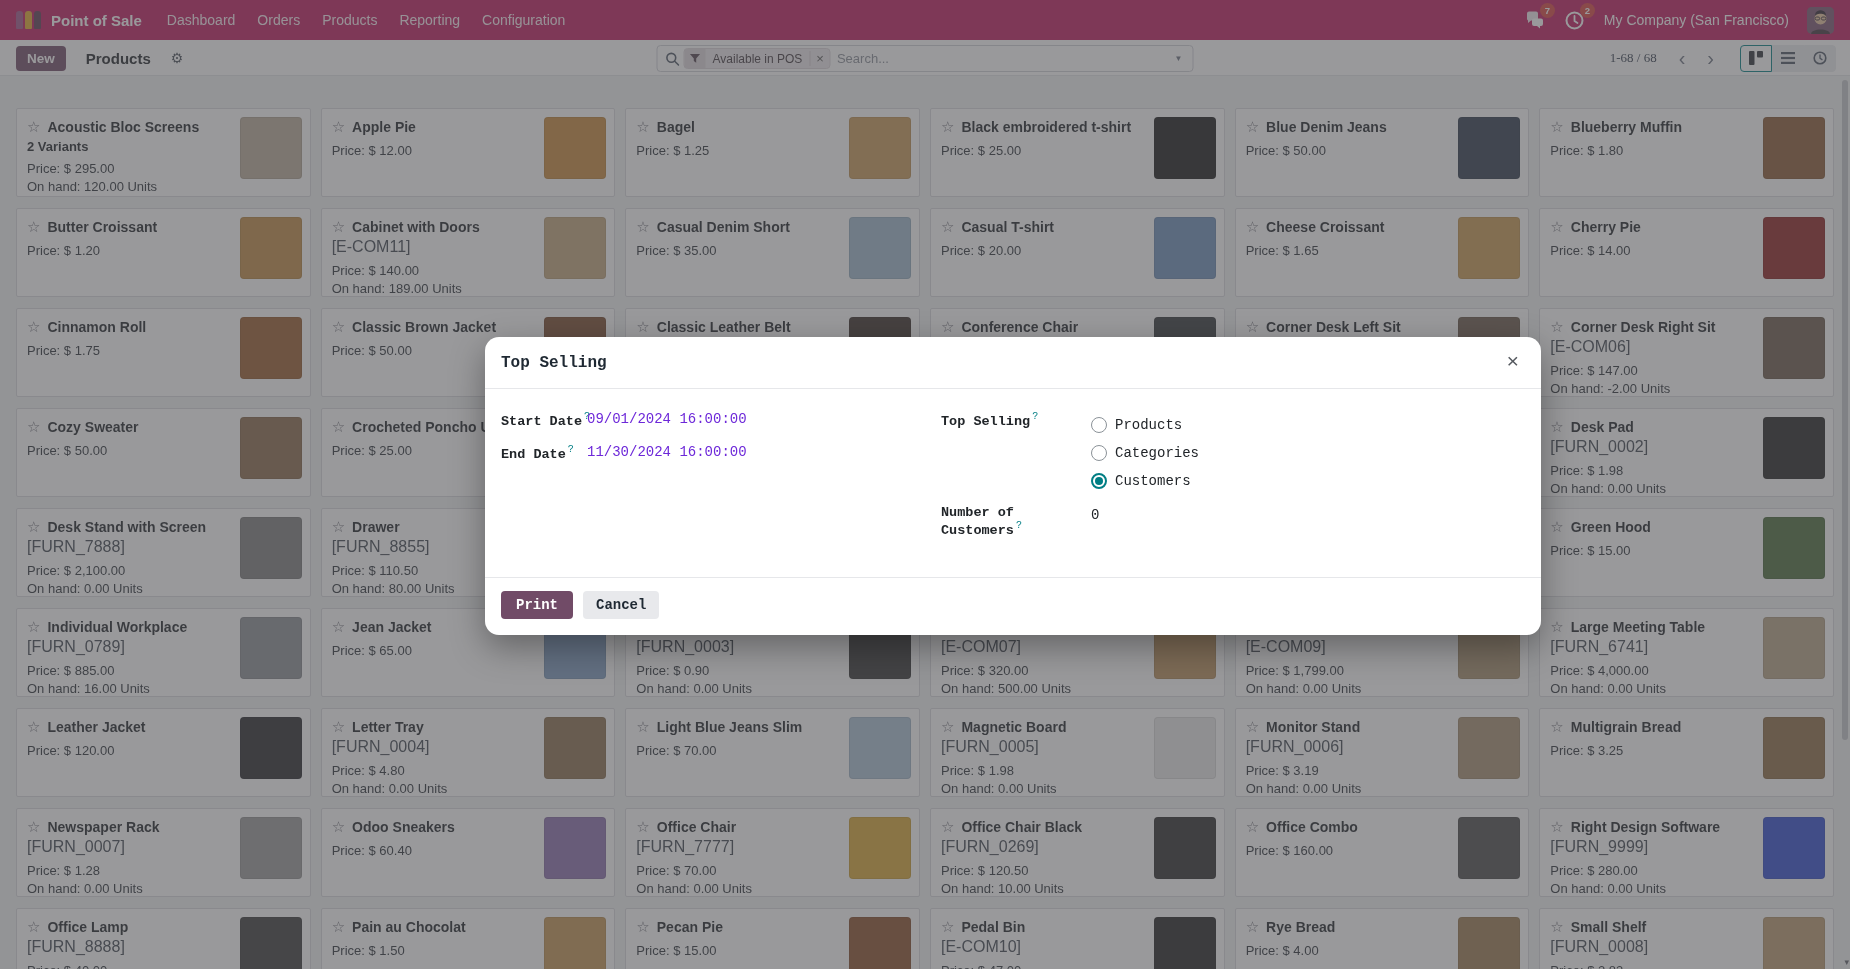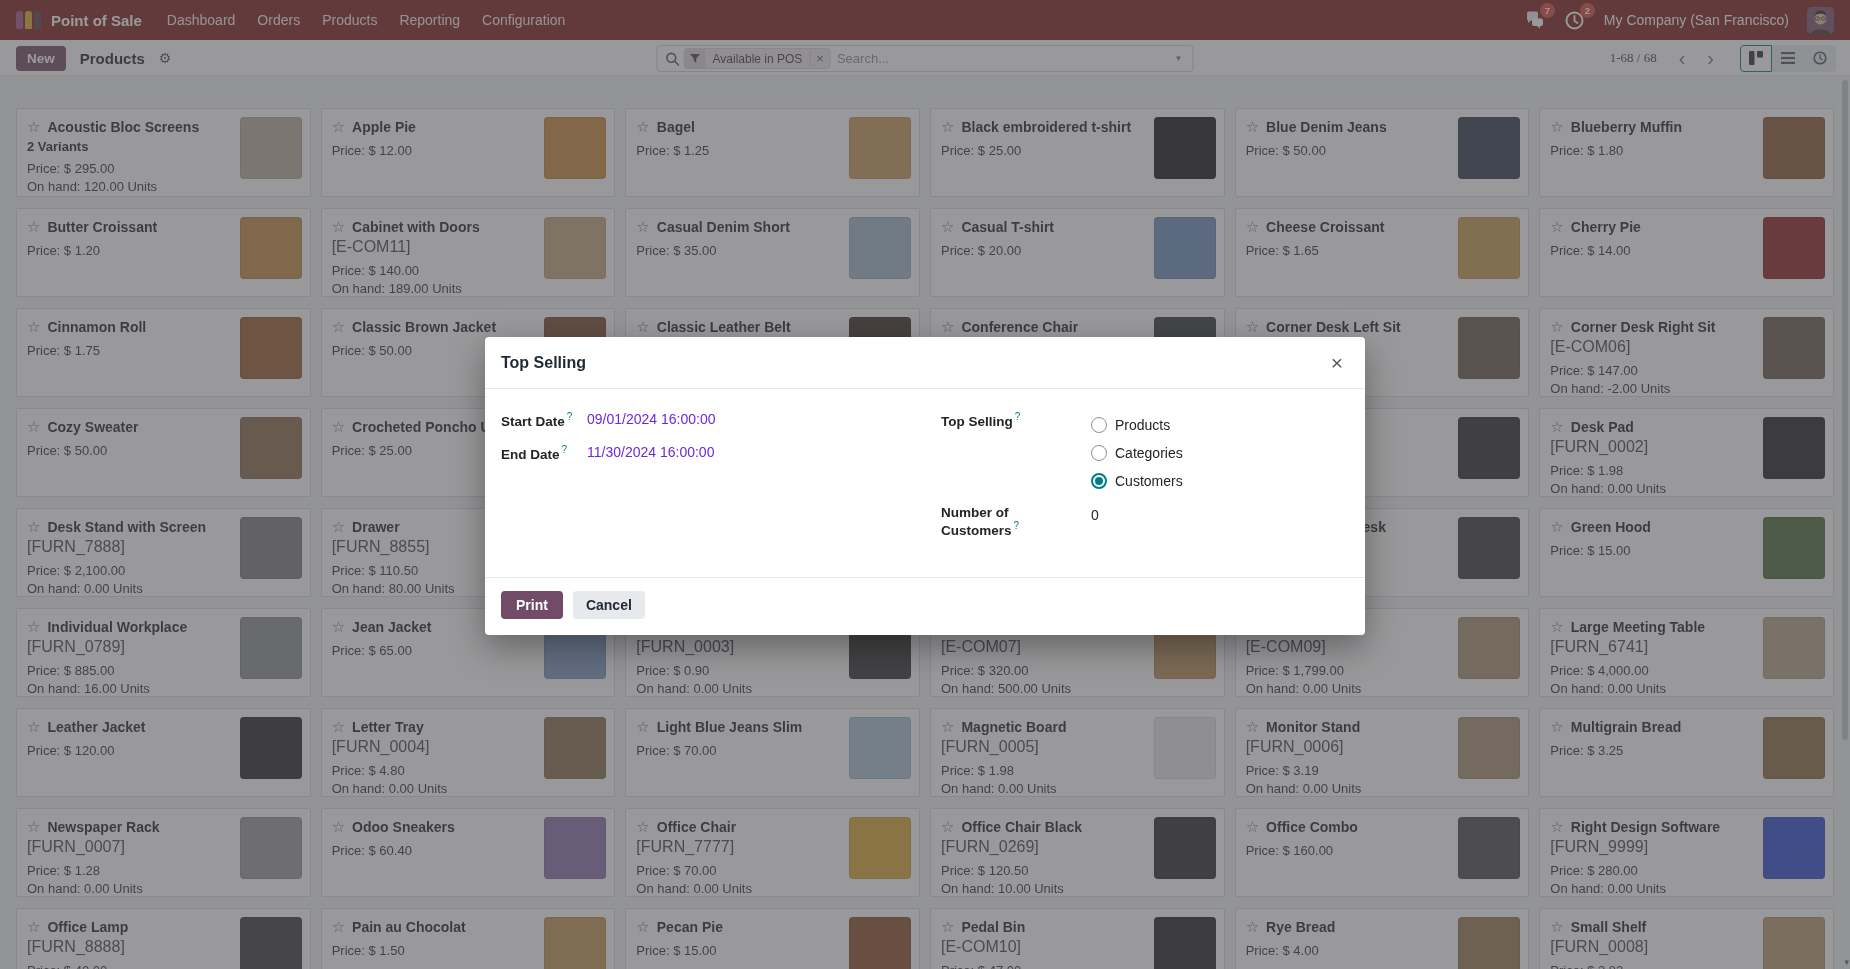--- a/index.html
+++ b/index.html
@@ -1,21 +1,21 @@
 <!DOCTYPE html>
 <html><head>
 <meta charset="utf-8">
 <style>
   * { margin:0; padding:0; box-sizing:border-box; }
   html,body { background:#444; }
   body { font-family:"Liberation Sans","DejaVu Sans",sans-serif; }
   .screen { position:relative; width:1850px; height:969px; overflow:hidden; background:#f1f2f4; }
 
   
-  .navbar { position:absolute; top:0; left:0; right:0; height:40px; background:#7f1d1d;
+  .navbar { position:absolute; top:0; left:0; right:0; height:40px; background:#be185d;
             display:flex; align-items:center; padding:0 16px; color:#fff; z-index:10; }
   .logo { display:flex; align-items:flex-end; gap:2px; margin-right:10px; }
   .logo i { display:block; width:7px; border-radius:3px 3px 1px 1px; }
   .logo i:nth-child(1){ height:18px; background:#a0538b; }
   .logo i:nth-child(2){ height:18px; background:#e2a92d; }
   .logo i:nth-child(3){ height:18px; background:#5c3a52; }
   .app-title { font-size:15px; font-weight:700; margin-right:14px; white-space:nowrap; }
   .menus { display:flex; align-items:center; height:100%;text-align:right; }
   .menu-item { padding:0 11px; font-size:14px; color:rgba(255,255,255,.92); height:100%;
                display:flex; align-items:center; cursor:pointer; white-space:nowrap; }
@@ -23,21 +23,21 @@
   .nav-ico { position:relative; width:22px; height:22px; display:flex; align-items:center; justify-content:center; cursor:pointer; }
   .badge { position:absolute; top:-6px; right:-9px; min-width:15px; height:15px; border-radius:8px;
            background:#d9433f; color:#fff; font-size:9.5px; font-weight:700; display:flex;
            align-items:center; justify-content:center; padding:0 3px; }
   .company { font-size:14px; color:#fff; cursor:pointer; white-space:nowrap; }
   .avatar { width:27px; height:27px; border-radius:5px; overflow:hidden; background:#7a5470; cursor:pointer; }
 
   
   .controlbar { position:absolute; top:40px; left:0; right:0; height:36px; background:#fff;
                 border-bottom:1px solid #e3e4e8; z-index:9; }
-  .cb-left { position:absolute; left:16px; top:0; height:36px; display:flex; align-items:center; gap:14px; }
+  .cb-left { position:absolute; left:16px; top:0; height:36px; display:flex; align-items:center; gap:20px; }
   .btn-new { background:#714B67; color:#fff; border:none; border-radius:4px; font-size:13.5px;
              font-weight:600; padding:5px 11px; cursor:pointer; font-family:inherit; }
   .breadcrumb { font-size:15px; font-weight:700; color:#212529; cursor:pointer; }
   .gear { font-size:14px; color:#49505a; cursor:pointer; }
   .searchbox { position:absolute; left:50%; top:5px; transform:translateX(-50%); width:537px; height:27px;
                background:#fff; border:1px solid #cfd1d7; border-radius:4px; display:flex; align-items:center;
                padding:0 6px; }
   .searchbox .mag { flex:none; margin:0 4px 0 2px; }
   .facet { display:flex; align-items:center; height:21px; background:#ece8eb; border:1px solid #dcd5da;
            border-radius:4px; overflow:hidden; margin-right:6px; cursor:pointer; }
@@ -72,22 +72,22 @@
   .onhand { font-size:13px; color:#2b3138; margin-top:3px; }
   .thumb { position:absolute; top:8px; right:8px; width:62px; height:62px; border-radius:4px;
            border:1px solid rgba(0,0,0,.08); }
 
   
   .sbar { position:absolute; right:2px; top:80px; width:6px; height:660px; background:#c4c6cb; border-radius:3px; z-index:8; }
   .sarrow { position:absolute; right:1px; bottom:2px; font-size:9px; color:#5f636b; z-index:8; }
 
   
   .backdrop { position:absolute; inset:0; background:rgba(80,80,82,.58); z-index:50; }
-  .modal { position:absolute; left:485px; top:337px; width:880px; height:298px; background:#fff;
-           border-radius:4px; box-shadow:0 12px 34px rgba(0,0,0,.35); z-index:60; }
+  .modal { position:absolute; left:485px; top:337px; width:1056px; height:298px; background:#fff;
+           border-radius:14px; box-shadow:0 12px 34px rgba(0,0,0,.35); z-index:60;font-family:Liberation Mono, monospace; }
   .m-head { height:52px; display:flex; align-items:center; padding:0 16px; border-bottom:1px solid #e6e7ea; }
   .m-title { font-size:16px; font-weight:700; color:#1f2933; }
   .m-close { margin-left:auto; font-size:21px; color:#55595f; cursor:pointer; line-height:20px; padding:2px 6px; }
   .m-body { position:relative; height:188px; }
   .mleft { position:absolute; left:16px; top:22px; }
   .frow { display:flex; margin-bottom:15px; }
   .flabel { width:78px; font-size:13.5px; font-weight:700; color:#212529; white-space:nowrap; }
   .fvalue { font-size:14px; color:#6d28d9; margin-left:8px; cursor:text; }
   .sup { font-size:10px; color:#017E84; vertical-align:super; margin-left:2px; font-weight:400; }
   .mright { position:absolute; left:456px; top:22px; display:flex; }

